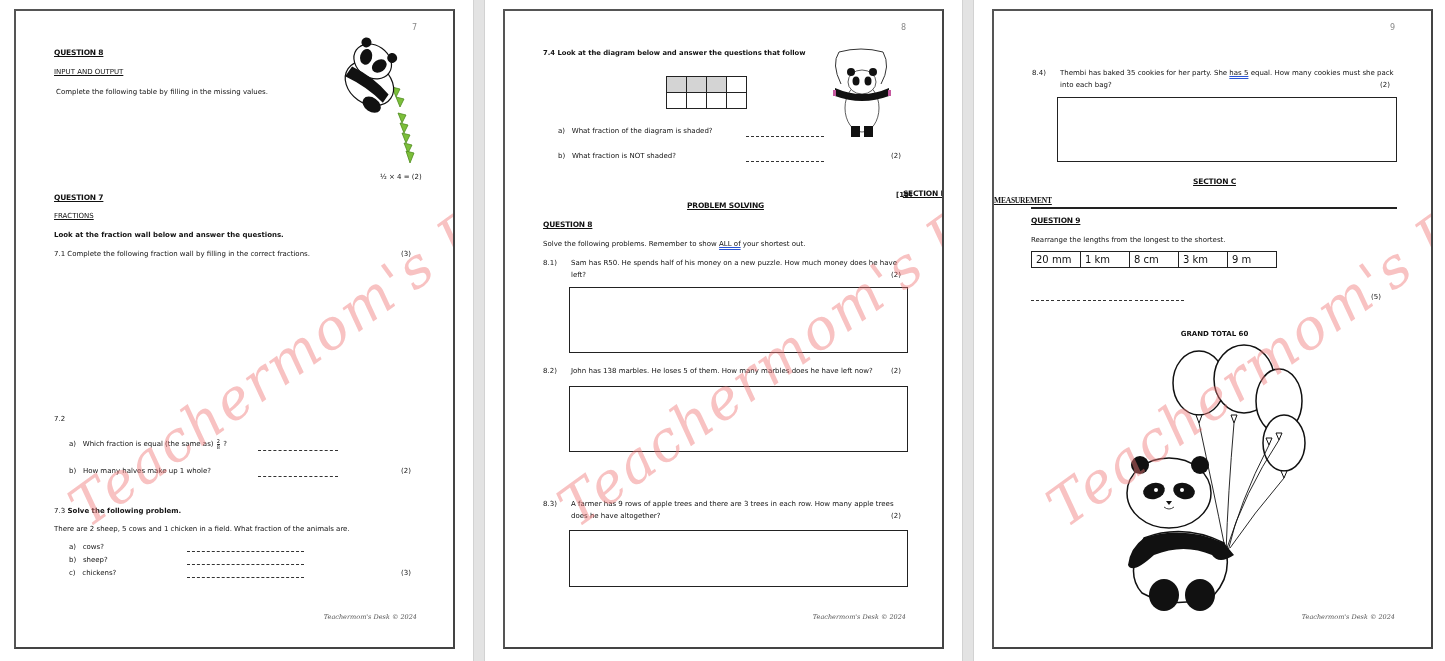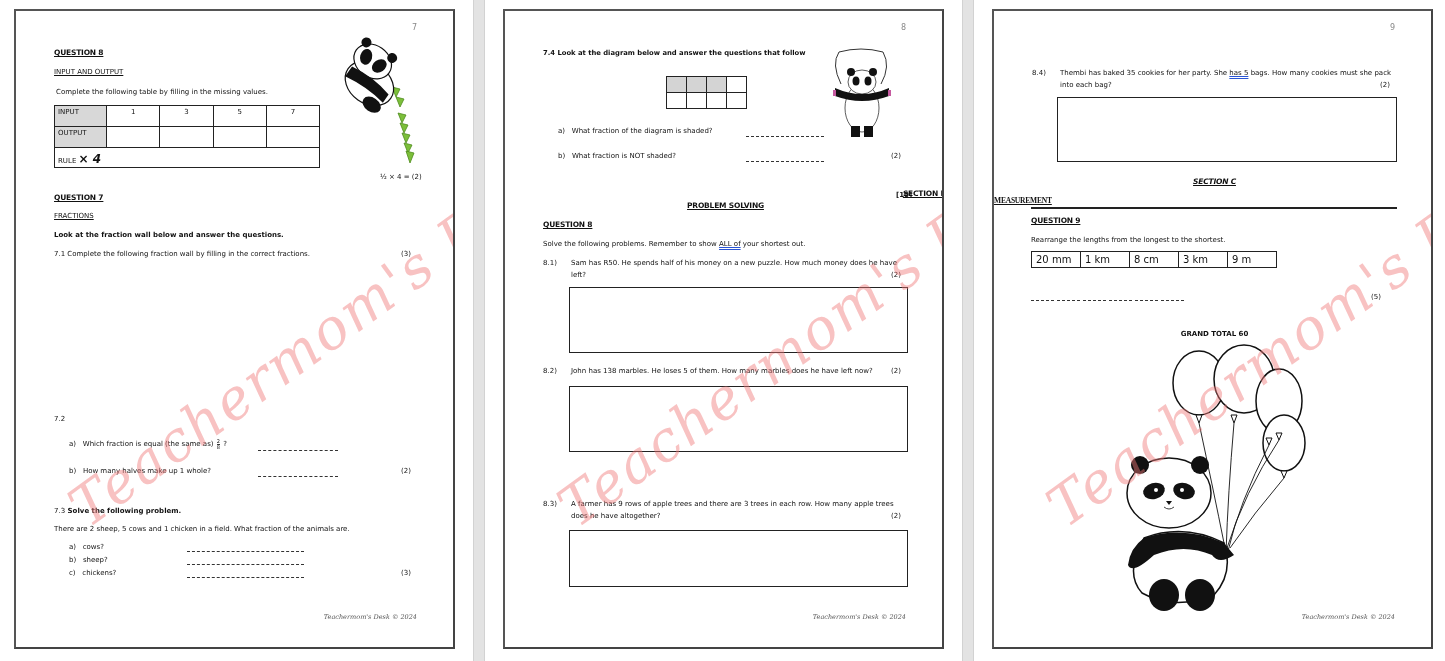--- a/index.html
+++ b/index.html
@@ -52,44 +52,20 @@
 <div class="gutter" style="left:473px;"></div>
 <div class="gutter" style="left:962px;"></div>
 
 <div class="page" style="left:14px;">
   <div class="page-num">7</div>
 
   <div class="abs heading" style="left:38px; top:37px;">QUESTION 8</div>
   <div class="abs subheading" style="left:38px; top:57px;">INPUT AND OUTPUT</div>
   <div class="abs t" style="left:40px; top:77px;">Complete the following table by filling in the missing values.</div>
 
-  <table class="io-table abs" style="left:38px; top:94px; width:266px;">
-    <tbody>
-        <tr>
-      <td class="label">INPUT</td>
-      <td class="val">1</td>
-      <td class="val">3</td>
-      <td class="val">5</td>
-      <td class="val">7</td>
-    </tr>
-    <tr>
-      <td class="label">OUTPUT</td>
-      <td class="val"></td>
-      <td class="val"></td>
-      <td class="val"></td>
-      <td class="val"></td>
-    </tr>
-    <tr>
-      <td class="rule" colspan="5">
-        <span>RULE</span>
-        <span class="rule-x">× 4</span>
-      </td>
-    </tr>
-  </tbody>
-    </table>
 
   <svg class="abs" style="left:318px; top:26px;" width="100" height="130" viewBox="0 0 100 130">
     <g fill="#7cbf3a" stroke="#4d8a1c" stroke-width="0.8">
       <polygon points="58,50 66,52 62,60"></polygon>
         <polygon points="62,60 70,62 66,70"></polygon>
       <polygon points="64,76 72,78 68,86"></polygon>
         <polygon points="66,86 74,88 70,96"></polygon>
       <polygon points="68,96 76,98 72,106"></polygon>
         <polygon points="70,106 78,108 74,116"></polygon>
       <polygon points="72,114 80,116 76,126"></polygon>
@@ -237,27 +213,27 @@
   <div class="footer">Teachermom's Desk © 2024</div>
 
   <div class="watermark" style="left:60px; top:470px; transform: rotate(-36deg);">Teachermom's Desk</div>
 </div>
 
 <div class="page" style="left:992px;">
   <div class="page-num">9</div>
 
   <div class="abs t" style="left:38px; top:58px;">8.4)</div>
   <div class="abs t" style="left:66px; top:58px;">
-    <span>Thembi has baked 35 cookies for her party. She </span><span class="spell">has 5</span><span> bags. How many cookies must she pack</span>
+    <span>Thembi has baked 35 cookies for her party. She </span><span class="spell">has 5</span><span> equal. How many cookies must she pack</span>
   </div>
   <div class="abs t" style="left:66px; top:70px;">into each bag?</div>
   <div class="abs marks" style="left:386px; top:70px;">(2)</div>
   <div class="answer-box" style="left:63px; top:86px; width:340px; height:65px;"></div>
 
-  <div class="abs heading" style="left:0; width:441px; text-align:center; top:166px;font-style:italic;">SECTION C</div>
+  <div class="abs heading" style="left:0; width:441px; text-align:center; top:166px;">SECTION C</div>
   <div class="abs heading" style="left:0; width:441px; text-align:left; top:185px;font-family:Liberation Serif, serif;">MEASUREMENT</div>
   <div class="hr" style="left:37px; top:196px; width:366px;"></div>
 
   <div class="abs heading" style="left:37px; top:205px;">QUESTION 9</div>
   <div class="abs t" style="left:37px; top:225px;">Rearrange the lengths from the longest to the shortest.</div>
 
   <table class="len-table abs" style="left:37px; top:240px;">
     <tbody>
         <tr>
       <td>20 mm</td>

